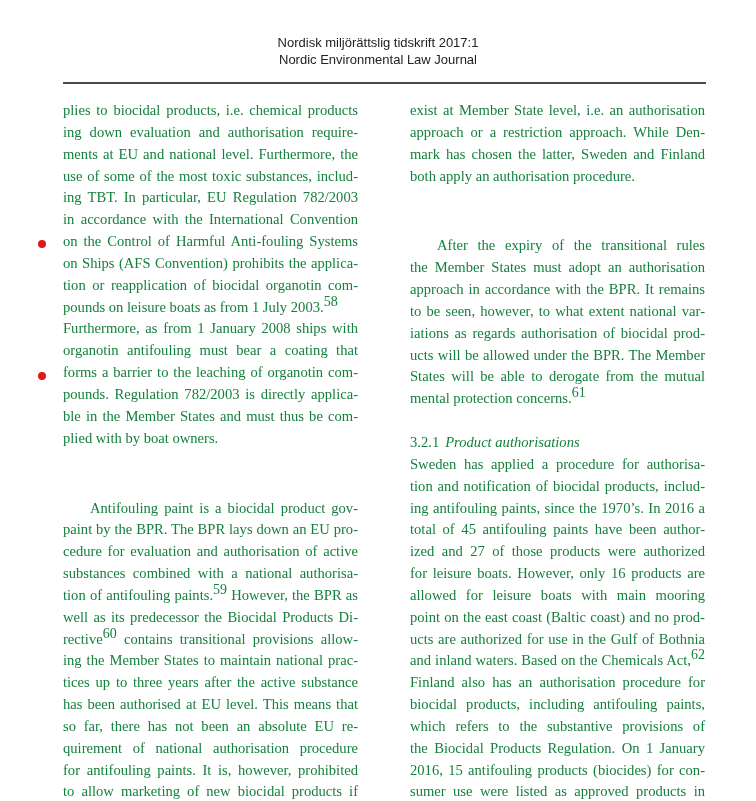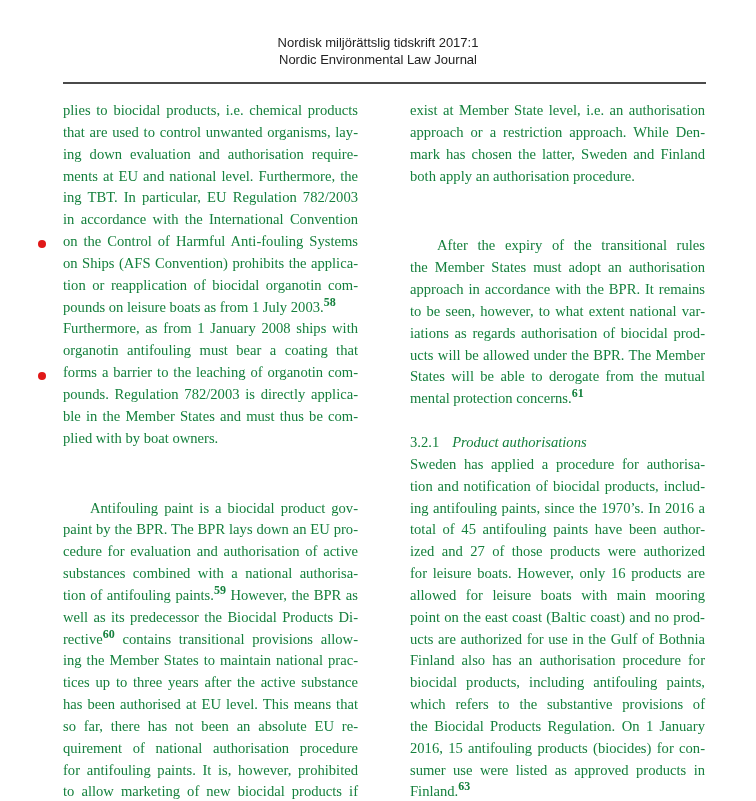--- a/index.html
+++ b/index.html
@@ -9,42 +9,42 @@
   .header .line { display: block; }
   .rule { position: absolute; left: 63px; width: 643px; top: 82px; height: 2px; background: #4a4a4a; }
   .col { position: absolute; top: 100px; width: 295px;
     font-family: "Liberation Serif", serif; font-size: 14.6px; line-height: 21.85px; color: #15803d; }
   .col.left { left: 63px; }
   .col.right { left: 410px; }
   .ln { display: block; white-space: nowrap; text-align: justify; text-align-last: justify; height: 21.85px; }
   .ln.last { text-align-last: left; }
   .ln.indent { padding-left: 27px; margin-top: 48px; }
   .ln.gap { height: 21.85px; }
-  sup { font-size: 12px; line-height: 0; vertical-align: 6px; font-weight: bold; }
+  sup { font-size: 14px; line-height: 0; vertical-align: 6px; }
   .heading { font-style: italic; text-align-last: left; }
-  .heading .num { font-style: normal; margin-right: 13px; }
+  .heading .num { font-style: normal; margin-right: 6px; }
   .dot { position: absolute; width: 8px; height: 8px; border-radius: 50%; background: #e01818; left: 38px; }
 </style>
 </head>
 <body>
 
 <div class="header">
   <span class="line">Nordisk miljörättslig tidskrift 2017:1</span>
   <span class="line">Nordic Environmental Law Journal</span>
 </div>
 <div class="rule"></div>
 
 <div class="dot" style="top: 240px; background: rgb(224, 24, 24);"></div>
 <div class="dot" style="top: 372px; background: rgb(224, 24, 24);"></div>
 
 <div class="col left">
   <span class="ln">plies to biocidal products, i.e. chemical products</span>
-  <span class="ln">that are used to control unwanted organisms, lay-</span>
   <span class="ln">ing down evaluation and authorisation require-</span>
   <span class="ln">ments at EU and national level. Furthermore, the</span>
+  <span class="ln">use of some of the most toxic substances, includ-</span>
   <span class="ln">ing TBT. In particular, EU Regulation 782/2003</span>
   <span class="ln">in accordance with the International Convention</span>
   <span class="ln">on the Control of Harmful Anti-fouling Systems</span>
   <span class="ln">on Ships (AFS Convention) prohibits the applica-</span>
   <span class="ln">tion or reapplication of biocidal organotin com-</span>
   <span class="ln last"><span>pounds on leisure boats as from 1 July 2003.</span><sup>58</sup></span>
   <span class="ln">Furthermore, as from 1 January 2008 ships with</span>
   <span class="ln">organotin antifouling must bear a coating that</span>
   <span class="ln">forms a barrier to the leaching of organotin com-</span>
   <span class="ln">pounds. Regulation 782/2003 is directly applica-</span>
@@ -83,20 +83,21 @@
   <span class="ln heading"><span class="num">3.2.1</span><span>Product authorisations</span></span>
   <span class="ln">Sweden has applied a procedure for authorisa-</span>
   <span class="ln">tion and notification of biocidal products, includ-</span>
   <span class="ln">ing antifouling paints, since the 1970’s. In 2016 a</span>
   <span class="ln">total of 45 antifouling paints have been author-</span>
   <span class="ln">ized and 27 of those products were authorized</span>
   <span class="ln">for leisure boats. However, only 16 products are</span>
   <span class="ln">allowed for leisure boats with main mooring</span>
   <span class="ln">point on the east coast (Baltic coast) and no prod-</span>
   <span class="ln">ucts are authorized for use in the Gulf of Bothnia</span>
+  <span class="ln"><span>and inland waters. Based on the Chemicals Act,</span><sup>62</sup></span>
   <span class="ln">Finland also has an authorisation procedure for</span>
   <span class="ln">biocidal products, including antifouling paints,</span>
   <span class="ln">which refers to the substantive provisions of</span>
   <span class="ln">the Biocidal Products Regulation. On 1 January</span>
   <span class="ln">2016, 15 antifouling products (biocides) for con-</span>
   <span class="ln">sumer use were listed as approved products in</span>
   <span class="ln last"><span>Finland.</span><sup>63</sup></span>
 </div>
 
 </body></html>

